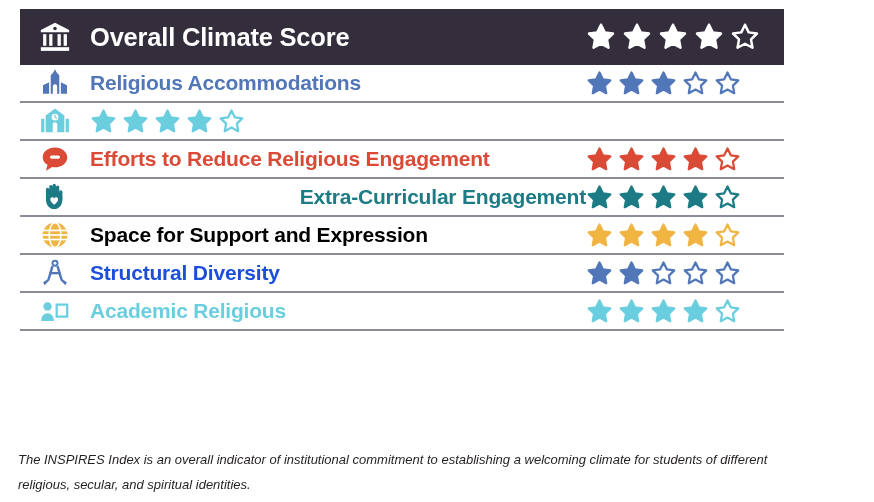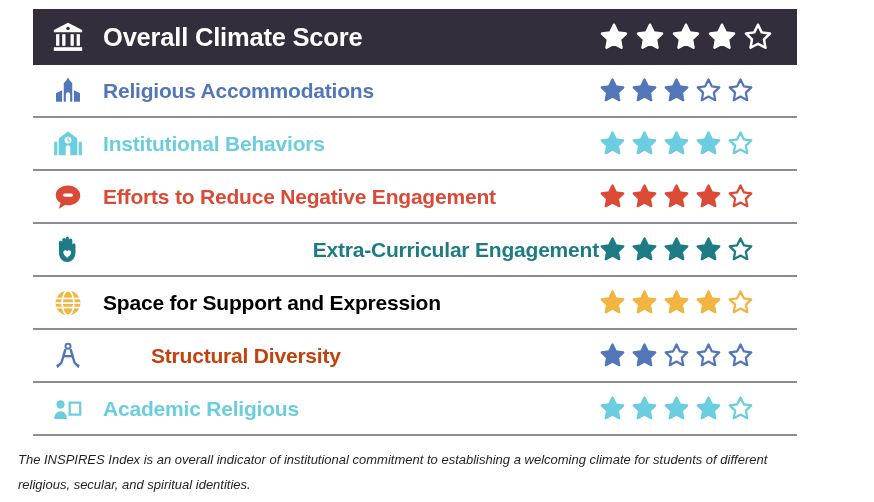--- a/index.html
+++ b/index.html
@@ -8,21 +8,21 @@
     background: #ffffff;
   }
   body {
     width: 874px;
     height: 502px;
     font-family: "Liberation Sans", sans-serif;
     overflow: hidden;
   }
   #card {
     position: absolute;
-    left: 33px;
+    left: 20px;
     top: 9px;
     width: 764px;
   }
 
   
   .header-row {
     display: flex;
     align-items: center;
     background: #332D3C;
     height: 56px;
@@ -49,21 +49,21 @@
     align-items: center;
     gap: 6px;
     padding-right: 10px;
     justify-content: flex-start;
   }
 
   
   .cat-row {
     display: flex;
     align-items: center;
-    height: 53px;
+    height: 38px;
     border-bottom: 2px solid #8c8c96;
     box-sizing: border-box;
     background: #ffffff;
   }
   .cat-icon {
     width: 70px;
     flex: none;
     display: flex;
     align-items: center;
     justify-content: center;
@@ -175,21 +175,20 @@
             <g fill="#6BCEDF">
               <path d="M12 2.6 L19 7.8 L19 20.4 L5 20.4 L5 7.8 Z"></path>
               <circle cx="12" cy="9.1" r="2.5" fill="#ffffff"></circle>
               <path d="M12 7.6 L12 9.2 L13.2 9.9" stroke="#6BCEDF" stroke-width="0.9" fill="none" stroke-linecap="round"></path>
               <path d="M10.3 20.4 L10.3 14.6 A1.7 1.7 0 0 1 13.7 14.6 L13.7 20.4 Z" fill="#ffffff"></path>
               <rect x="1.6" y="10.4" width="2.4" height="10" rx="0.4"></rect>
               <rect x="20" y="10.4" width="2.4" height="10" rx="0.4"></rect>
             </g>
           </svg>
         </span>
-        <span class="cat-label" style="color: rgb(107, 206, 223);">Institutional Behaviors</span>
         <span class="cat-stars">
           <svg width="27" height="27" viewBox="0 0 24 24" class="star">
             <path d="M12 2.2 L14.95 8.3 L21.6 9.2 L16.8 13.9 L17.98 20.6 L12 17.4 L6.02 20.6 L7.2 13.9 L2.4 9.2 L9.05 8.3 Z" stroke="#6BCEDF" stroke-width="2" stroke-linejoin="round" fill="#6BCEDF"></path>
           </svg>
           <svg width="27" height="27" viewBox="0 0 24 24" class="star">
             <path d="M12 2.2 L14.95 8.3 L21.6 9.2 L16.8 13.9 L17.98 20.6 L12 17.4 L6.02 20.6 L7.2 13.9 L2.4 9.2 L9.05 8.3 Z" stroke="#6BCEDF" stroke-width="2" stroke-linejoin="round" fill="#6BCEDF"></path>
           </svg>
           <svg width="27" height="27" viewBox="0 0 24 24" class="star">
             <path d="M12 2.2 L14.95 8.3 L21.6 9.2 L16.8 13.9 L17.98 20.6 L12 17.4 L6.02 20.6 L7.2 13.9 L2.4 9.2 L9.05 8.3 Z" stroke="#6BCEDF" stroke-width="2" stroke-linejoin="round" fill="#6BCEDF"></path>
           </svg>
@@ -203,21 +202,21 @@
       </div>
       <div class="cat-row">
         <span class="cat-icon">
           <svg width="32" height="32" viewBox="0 0 24 24" aria-hidden="true">
             <g fill="#DB4A36">
               <path d="M12 3.4 C6.8 3.4 2.8 6.6 2.8 10.6 C2.8 13 4.2 15.1 6.4 16.4 L5.2 20.8 L9.9 18 C10.6 18.1 11.3 18.2 12 18.2 C17.2 18.2 21.2 14.8 21.2 10.8 C21.2 6.8 17.2 3.4 12 3.4 Z"></path>
               <rect x="8.2" y="9.3" width="7.6" height="2.5" rx="1.25" fill="#ffffff"></rect>
             </g>
           </svg>
         </span>
-        <span class="cat-label" style="color: rgb(219, 74, 54);">Efforts to Reduce Negative Engagement</span>
+        <span class="cat-label" style="color: rgb(219, 74, 54);">Efforts to Reduce Religious Engagement</span>
         <span class="cat-stars">
           <svg width="27" height="27" viewBox="0 0 24 24" class="star">
             <path d="M12 2.2 L14.95 8.3 L21.6 9.2 L16.8 13.9 L17.98 20.6 L12 17.4 L6.02 20.6 L7.2 13.9 L2.4 9.2 L9.05 8.3 Z" stroke="#DB4A36" stroke-width="2" stroke-linejoin="round" fill="#DB4A36"></path>
           </svg>
           <svg width="27" height="27" viewBox="0 0 24 24" class="star">
             <path d="M12 2.2 L14.95 8.3 L21.6 9.2 L16.8 13.9 L17.98 20.6 L12 17.4 L6.02 20.6 L7.2 13.9 L2.4 9.2 L9.05 8.3 Z" stroke="#DB4A36" stroke-width="2" stroke-linejoin="round" fill="#DB4A36"></path>
           </svg>
           <svg width="27" height="27" viewBox="0 0 24 24" class="star">
             <path d="M12 2.2 L14.95 8.3 L21.6 9.2 L16.8 13.9 L17.98 20.6 L12 17.4 L6.02 20.6 L7.2 13.9 L2.4 9.2 L9.05 8.3 Z" stroke="#DB4A36" stroke-width="2" stroke-linejoin="round" fill="#DB4A36"></path>
           </svg>
@@ -295,21 +294,21 @@
           <svg width="32" height="32" viewBox="0 0 24 24" aria-hidden="true">
             <g fill="#5277B8">
               <circle cx="12" cy="4.7" r="2.6"></circle>
               <path d="M11 7.2 L7.9 17.4 L4.2 21.2 L3.1 19 L6.2 16.9 L9.2 6.6 Z"></path>
               <path d="M13 7.2 L16.1 17.4 L19.8 21.2 L20.9 19 L17.8 16.9 L14.8 6.6 Z"></path>
               <path d="M7.9 11.2 L16.1 11.2 L16.1 13 L7.9 13 Z"></path>
               <circle cx="12" cy="4.7" r="1.1" fill="#ffffff"></circle>
             </g>
           </svg>
         </span>
-        <span class="cat-label" style="color: #c2410c; margin-left: 48px;">Structural Diversity</span>
+        <span class="cat-label" style="color: #1d4ed8;">Structural Diversity</span>
         <span class="cat-stars">
           <svg width="27" height="27" viewBox="0 0 24 24" class="star">
             <path d="M12 2.2 L14.95 8.3 L21.6 9.2 L16.8 13.9 L17.98 20.6 L12 17.4 L6.02 20.6 L7.2 13.9 L2.4 9.2 L9.05 8.3 Z" stroke="#5277B8" stroke-width="2" stroke-linejoin="round" fill="#5277B8"></path>
           </svg>
           <svg width="27" height="27" viewBox="0 0 24 24" class="star">
             <path d="M12 2.2 L14.95 8.3 L21.6 9.2 L16.8 13.9 L17.98 20.6 L12 17.4 L6.02 20.6 L7.2 13.9 L2.4 9.2 L9.05 8.3 Z" stroke="#5277B8" stroke-width="2" stroke-linejoin="round" fill="#5277B8"></path>
           </svg>
           <svg width="27" height="27" viewBox="0 0 24 24" class="star">
             <path d="M12 2.2 L14.95 8.3 L21.6 9.2 L16.8 13.9 L17.98 20.6 L12 17.4 L6.02 20.6 L7.2 13.9 L2.4 9.2 L9.05 8.3 Z" stroke="#5277B8" stroke-width="2" stroke-linejoin="round" fill="none"></path>
           </svg>

